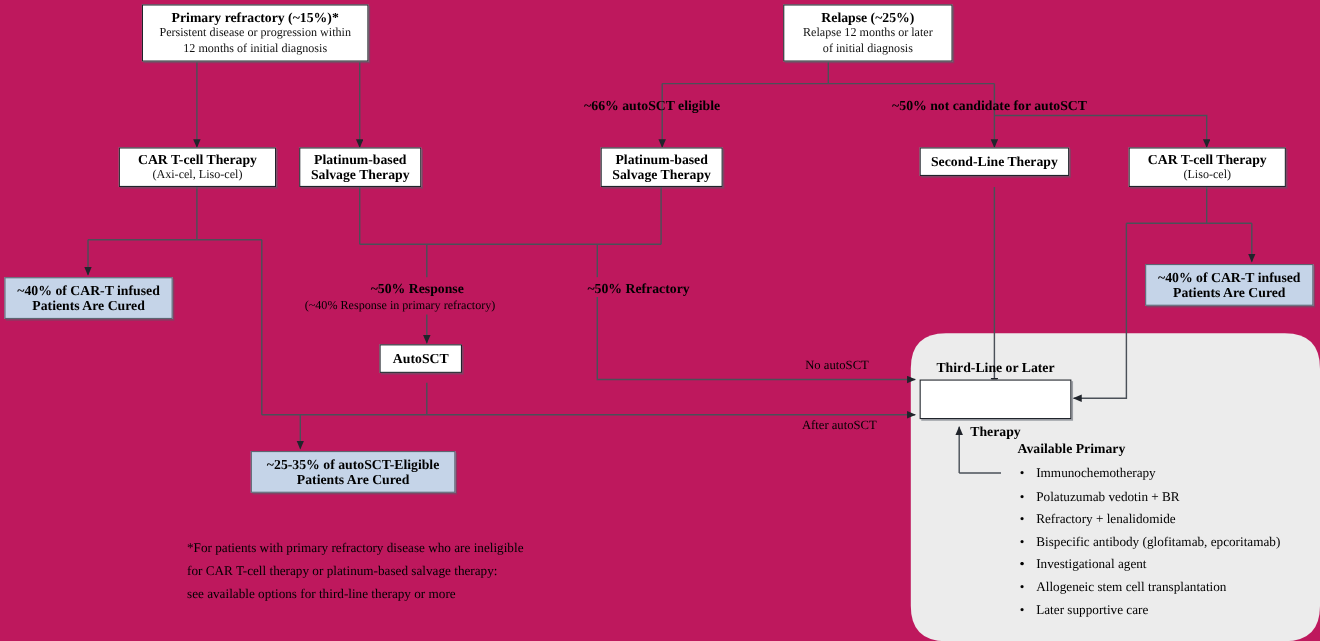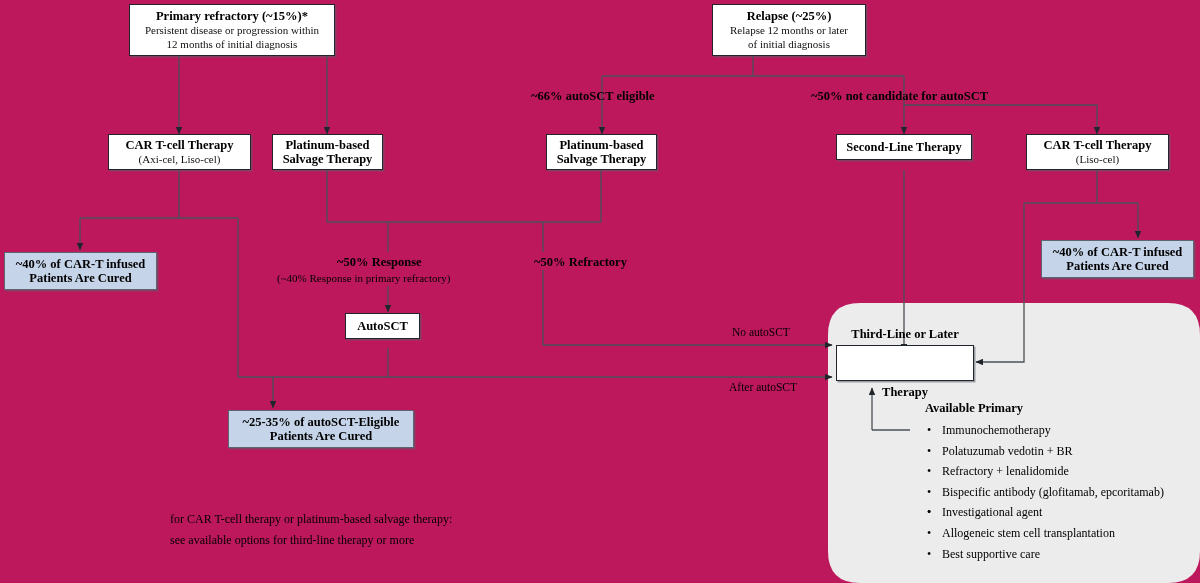--- a/index.html
+++ b/index.html
@@ -254,20 +254,21 @@
     <li>
       <span class="bullet">•</span>
       <span>Investigational agent</span>
     </li>
     <li>
       <span class="bullet">•</span>
       <span>Allogeneic stem cell transplantation</span>
     </li>
     <li>
       <span class="bullet">•</span>
-      <span>Best supportive care</span>
+      <span>Later supportive care</span>
     </li>
   </ul>
 
+  <div class="footnote" style="left:170px; top:488px;">*For patients with primary refractory disease who are ineligible</div>
   <div class="footnote" style="left:170px; top:509px;text-align:center;">for CAR T-cell therapy or platinum-based salvage therapy:</div>
   <div class="footnote" style="left:170px; top:530px;">see available options for third-line therapy or more</div>
 
 </div>
 
 </body></html>

